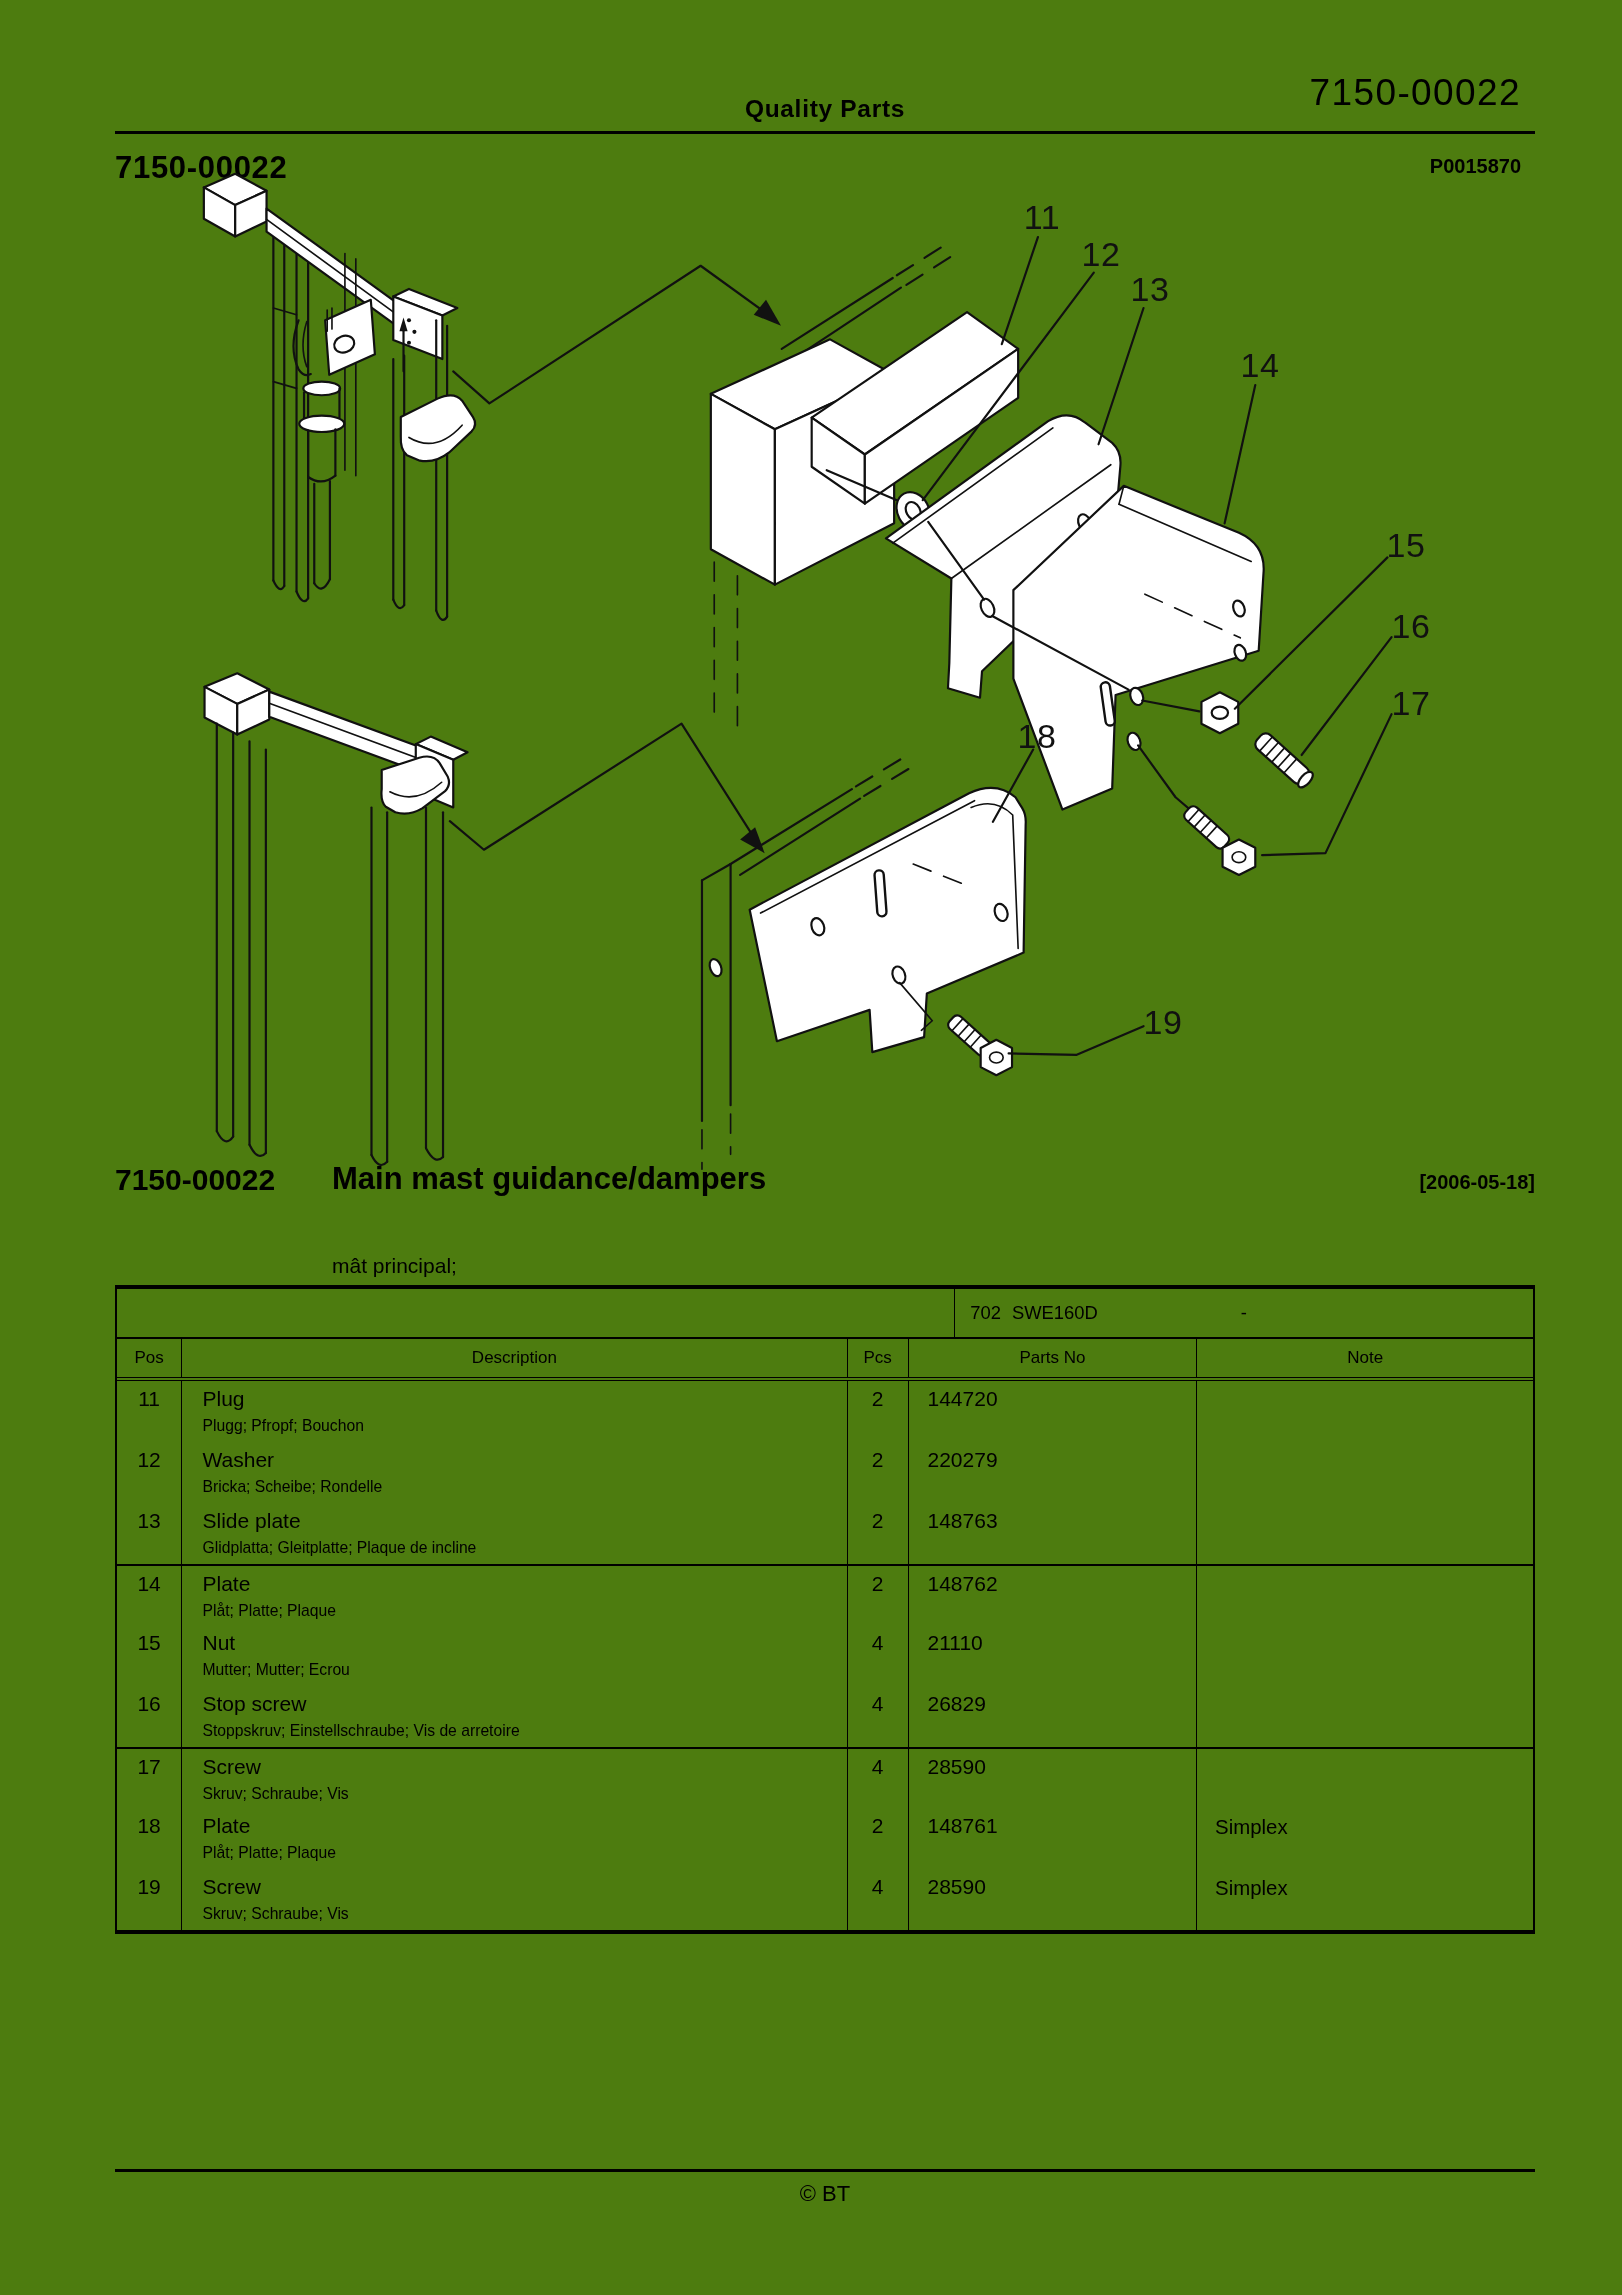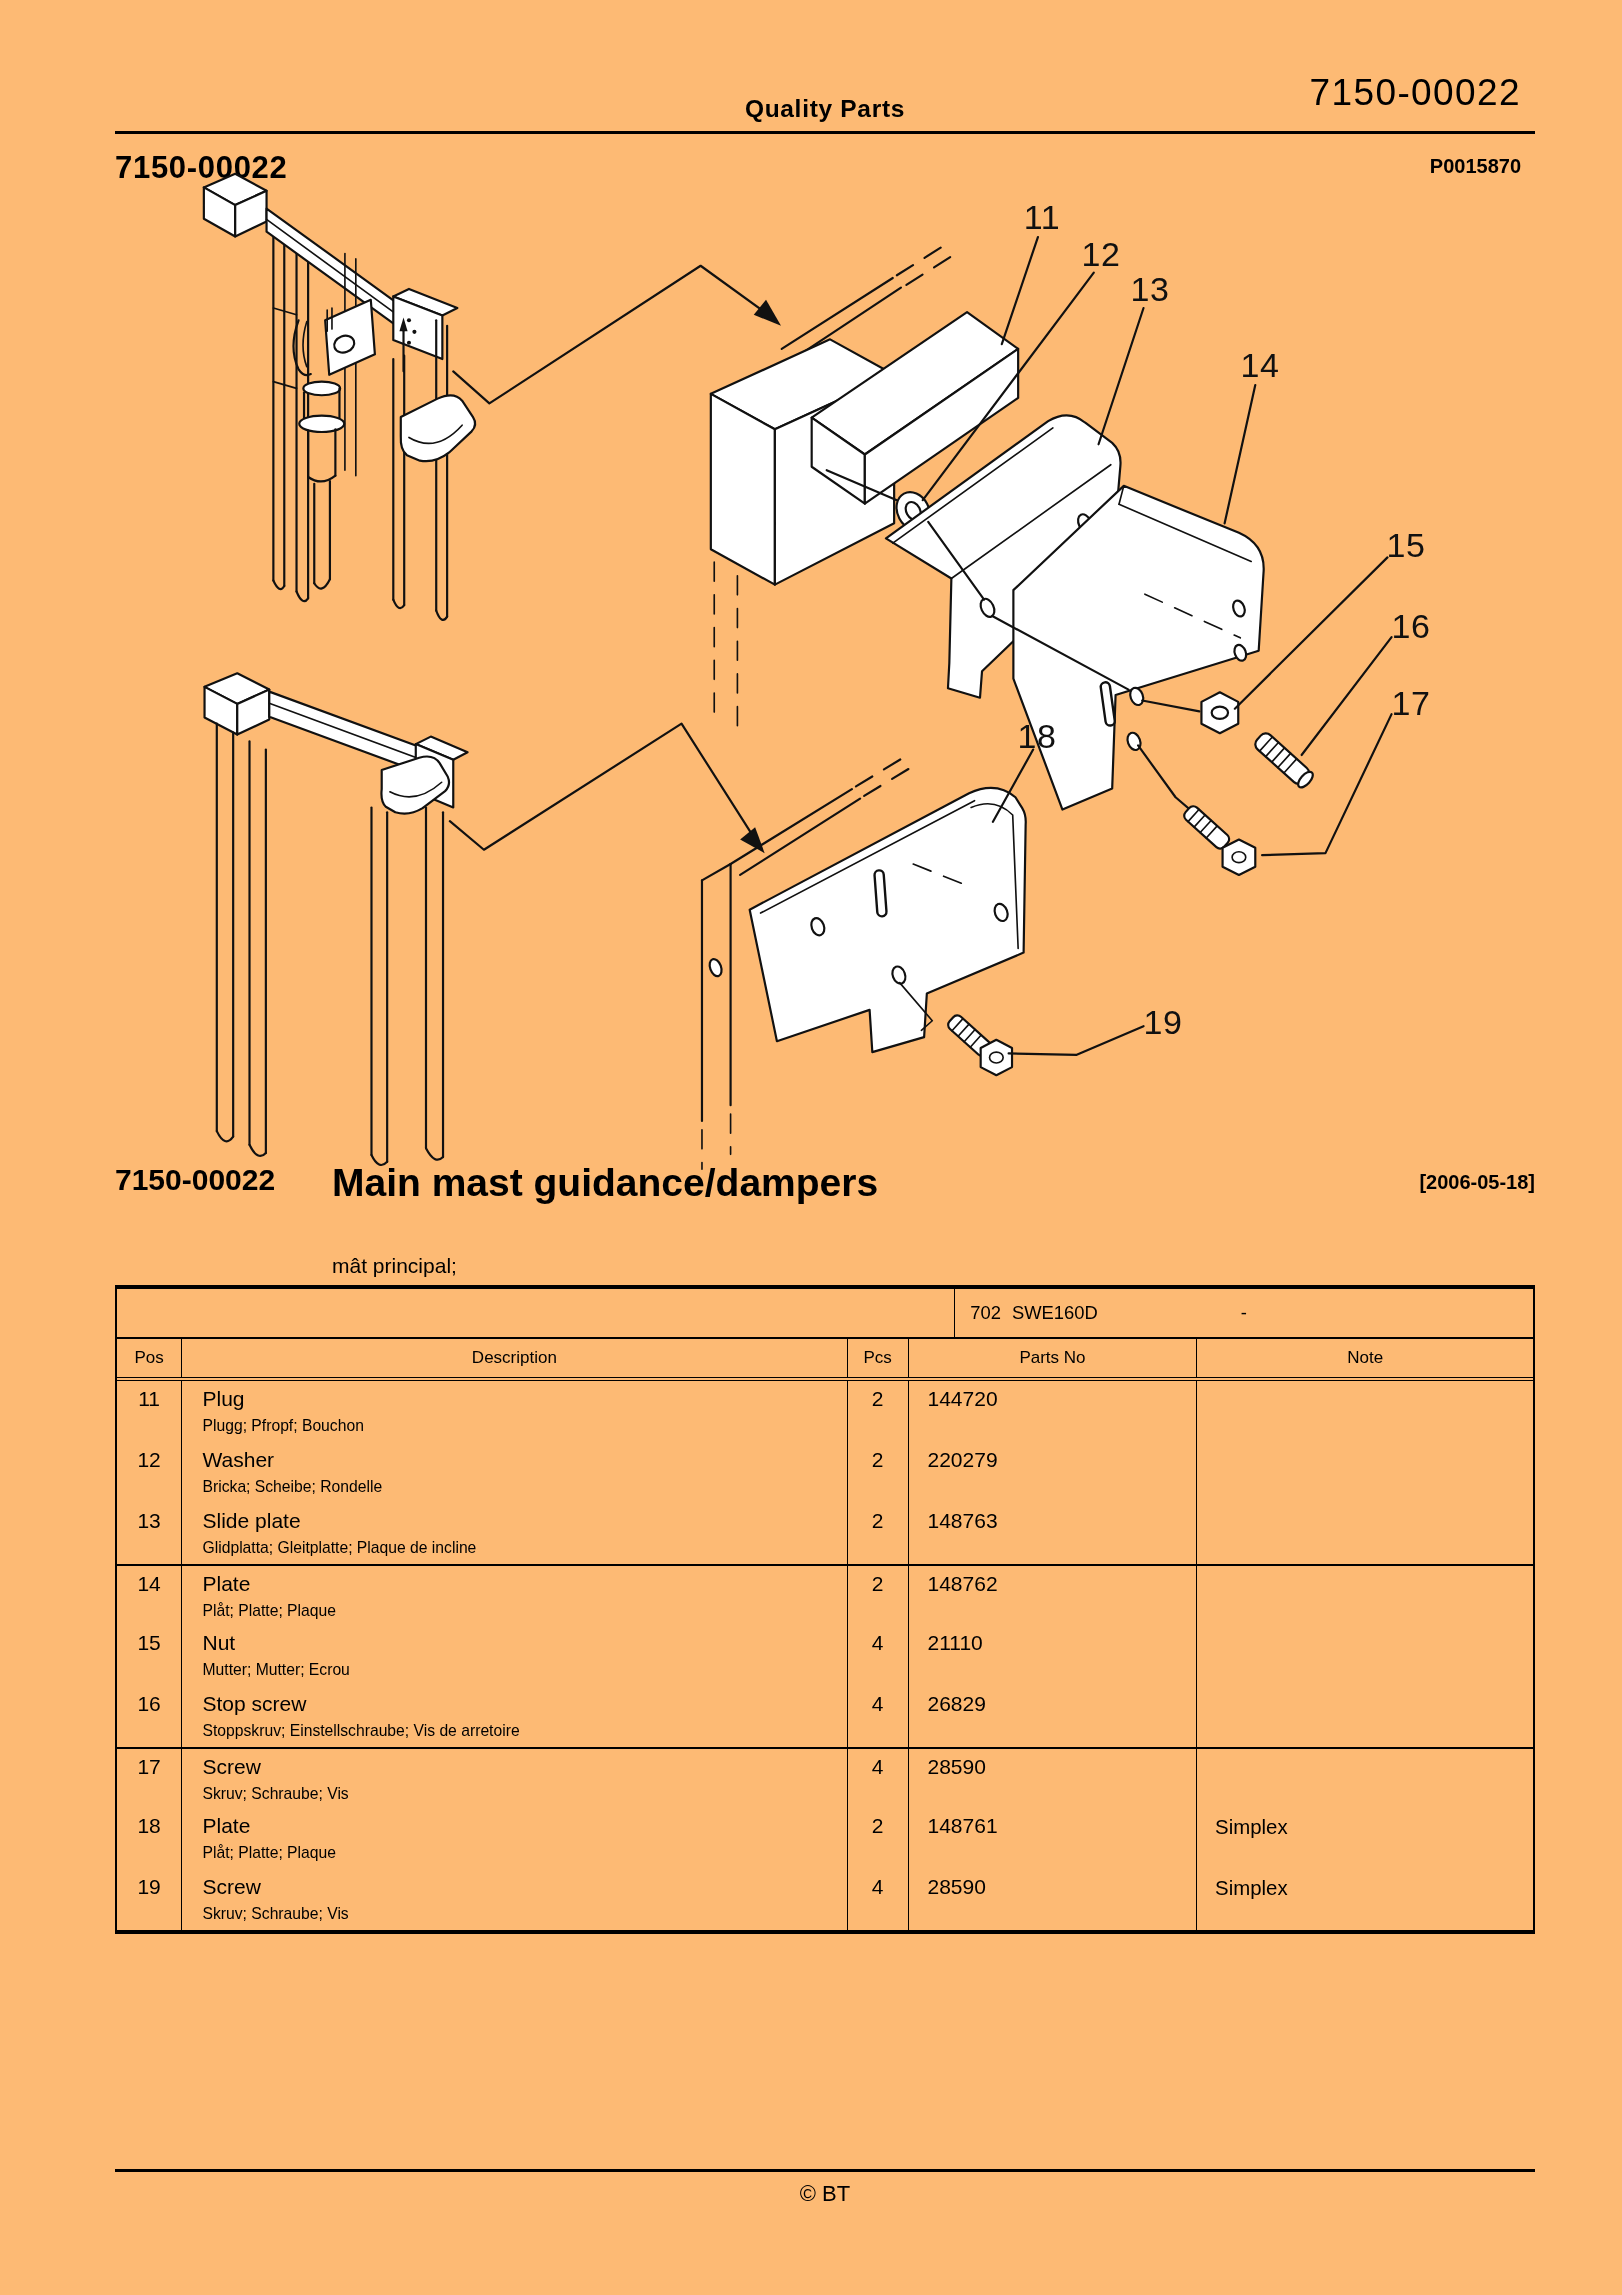--- a/index.html
+++ b/index.html
@@ -1,18 +1,18 @@
 <!DOCTYPE html>
 <html style="font-size:11px"><head>
 <meta charset="utf-8">
 <style>
   * { margin:0; padding:0; box-sizing:border-box; }
   html,body { background:#888; }
   .page {
-    position:relative; width:1622px; height:2295px; background:#fdba74;
+    position:relative; width:1622px; height:2295px; background:#4d7c0f;
     font-family:"Liberation Sans", sans-serif; color:#000; overflow:hidden;
   }
   .abs { position:absolute; }
 
   
   .hdr-center { top:95px; left:115px; width:1420px; text-align:center;
     font-size:24.5px; font-weight:bold; letter-spacing:0.7px; }
   .hdr-docnum { top:72px; left:1063px; width:458px; text-align:right;
     font-size:37px; font-weight:400; letter-spacing:1.4px; }
   .hdr-rule { top:131px; left:115px; width:1420px; height:3.4px; background:#000; }
@@ -30,21 +30,21 @@
   svg.diagram .thin { stroke-width:2.4; }
   svg.diagram .fillb { fill:#111; stroke:none; }
   svg.diagram .dash { stroke-dasharray:28 20; }
   svg.diagram .slot { stroke-width:17; }
   svg.diagram .slotin { stroke:#fff; stroke-width:10; }
   .co { position:absolute; font-size:34px; font-weight:400; color:#111;
     transform:translate(-50%,-50%); letter-spacing:0.7px; }
 
   
   .sec-num   { top:1163px; left:115px;  font-size:30px; font-weight:bold; }
-  .sec-title { top:1161px; left:332px;  font-size:39px; font-weight:bold; }
+  .sec-title { top:1161px; left:332px;  font-size:31px; font-weight:bold; }
   .sec-date  { top:1171px; left:1063px; width:472px; text-align:right; font-size:20px; font-weight:bold; }
   .sec-sub1  { top:1210px; left:332px;  font-size:21px; }
   .sec-sub2  { top:1254px; left:332px;  font-size:21px; }
 
   
   .ptable { position:absolute; left:115px; top:1285px; width:1420px;
     border:2px solid #000; border-top-width:4.1px; border-bottom-width:4.1px; }
   .variant-row { display:flex; height:50px; border-bottom:2.7px solid #000; align-items:center; }
   .variant-left { width:59.2%; height:100%; border-right:1.4px solid #000; }
   .variant-right { flex:1; display:flex; align-items:center; font-size:18.4px; }

